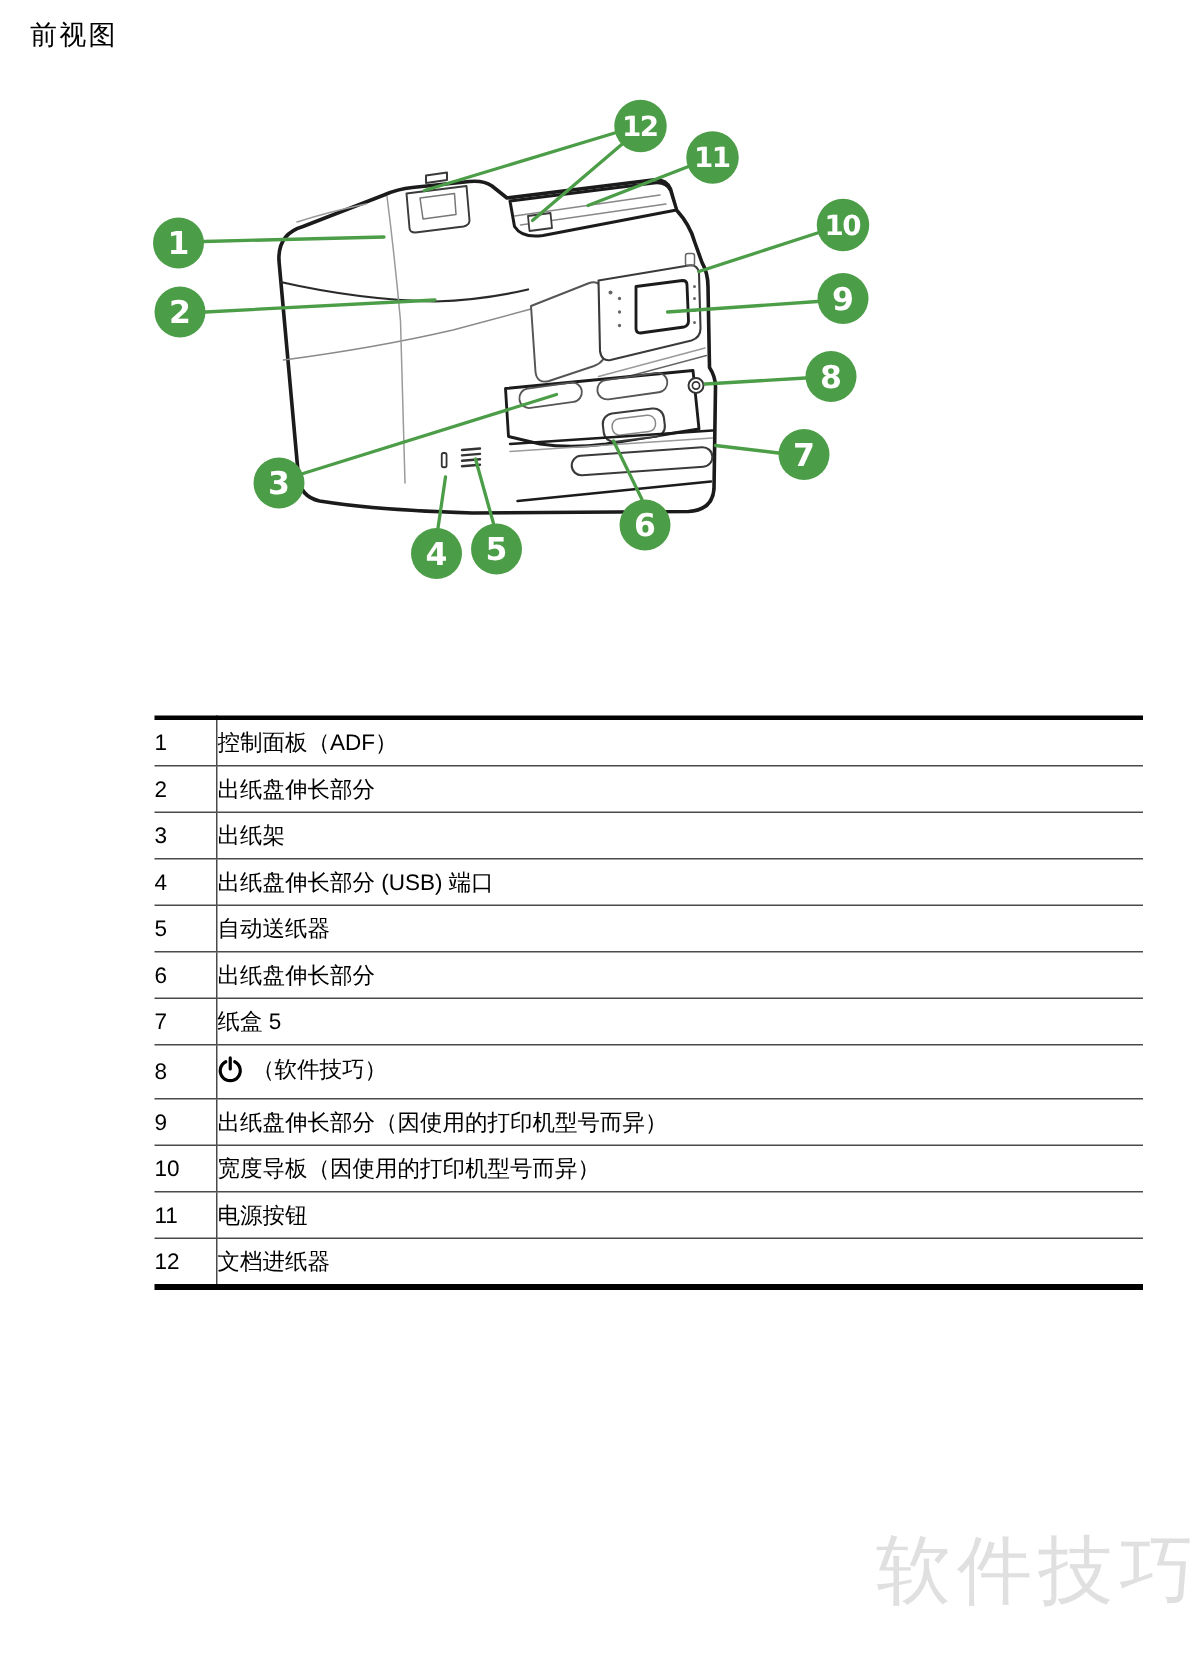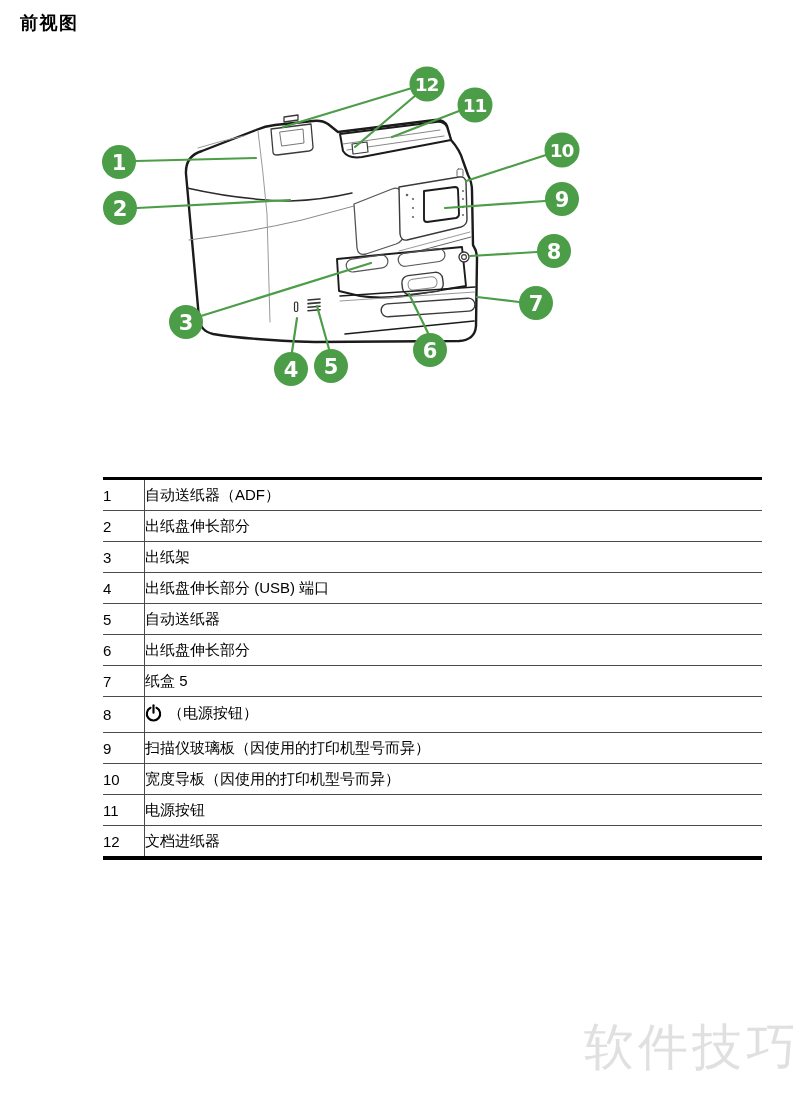--- a/index.html
+++ b/index.html
@@ -2,21 +2,21 @@
 <html><head>
 <meta charset="utf-8">
 <style>
   html,body{margin:0;padding:0;background:#ffffff;}
   .page{
     position:relative;width:800px;height:1107px;background:#fff;overflow:hidden;
     font-family:"Liberation Sans","DejaVu Sans",sans-serif;color:#000;
   }
   .page-title{
     position:absolute;left:20px;top:11px;margin:0;
-    font-size:18px;font-weight:700;letter-spacing:1.5px;color:#000;
+    font-size:18px;font-weight:400;letter-spacing:1.5px;color:#000;
   }
   .figure-wrap{position:absolute;left:85px;top:58px;width:505px;height:337px;}
   .figure-wrap svg{display:block;width:100%;height:100%;}
 
   .callout-num{
     font-family:"DejaVu Sans","Liberation Sans",sans-serif;
     font-weight:700;fill:#ffffff;text-anchor:middle;
   }
   .fs1{font-size:21px;}
   .fs2{font-size:18.5px;letter-spacing:-1px;}
@@ -187,21 +187,21 @@
           <text class="callout-num fs2" x="426.5" y="90.5">12</text>
           </g>
       </g>
     </svg>
   </div>
 
   <table class="parts">
     <tbody>
       <tr>
         <td class="num">1</td>
-        <td class="label">自动送纸器（ADF）</td>
+        <td class="label">控制面板（ADF）</td>
       </tr>
       <tr>
         <td class="num">2</td>
         <td class="label">出纸盘伸长部分</td>
       </tr>
       <tr>
         <td class="num">3</td>
         <td class="label">出纸架</td>
       </tr>
       <tr>
@@ -221,26 +221,26 @@
         <td class="label">纸盒 5</td>
       </tr>
       <tr class="tall">
         <td class="num">8</td>
         <td class="label">
           <span class="power-icon">
             <svg width="17" height="18" viewBox="0 0 16 17" fill="none" stroke="#000" stroke-width="2" stroke-linecap="round">
               <path d="M8 1.2 V8.2"></path>
               <path d="M5.2 3.6 A6.3 6.3 0 1 0 10.8 3.6"></path>
             </svg>
-          </span><span>（电源按钮）</span>
+          </span><span>（软件技巧）</span>
         </td>
       </tr>
       <tr>
         <td class="num">9</td>
-        <td class="label">扫描仪玻璃板（因使用的打印机型号而异）</td>
+        <td class="label">出纸盘伸长部分（因使用的打印机型号而异）</td>
       </tr>
       <tr>
         <td class="num">10</td>
         <td class="label">宽度导板（因使用的打印机型号而异）</td>
       </tr>
       <tr>
         <td class="num">11</td>
         <td class="label">电源按钮</td>
       </tr>
       <tr>

